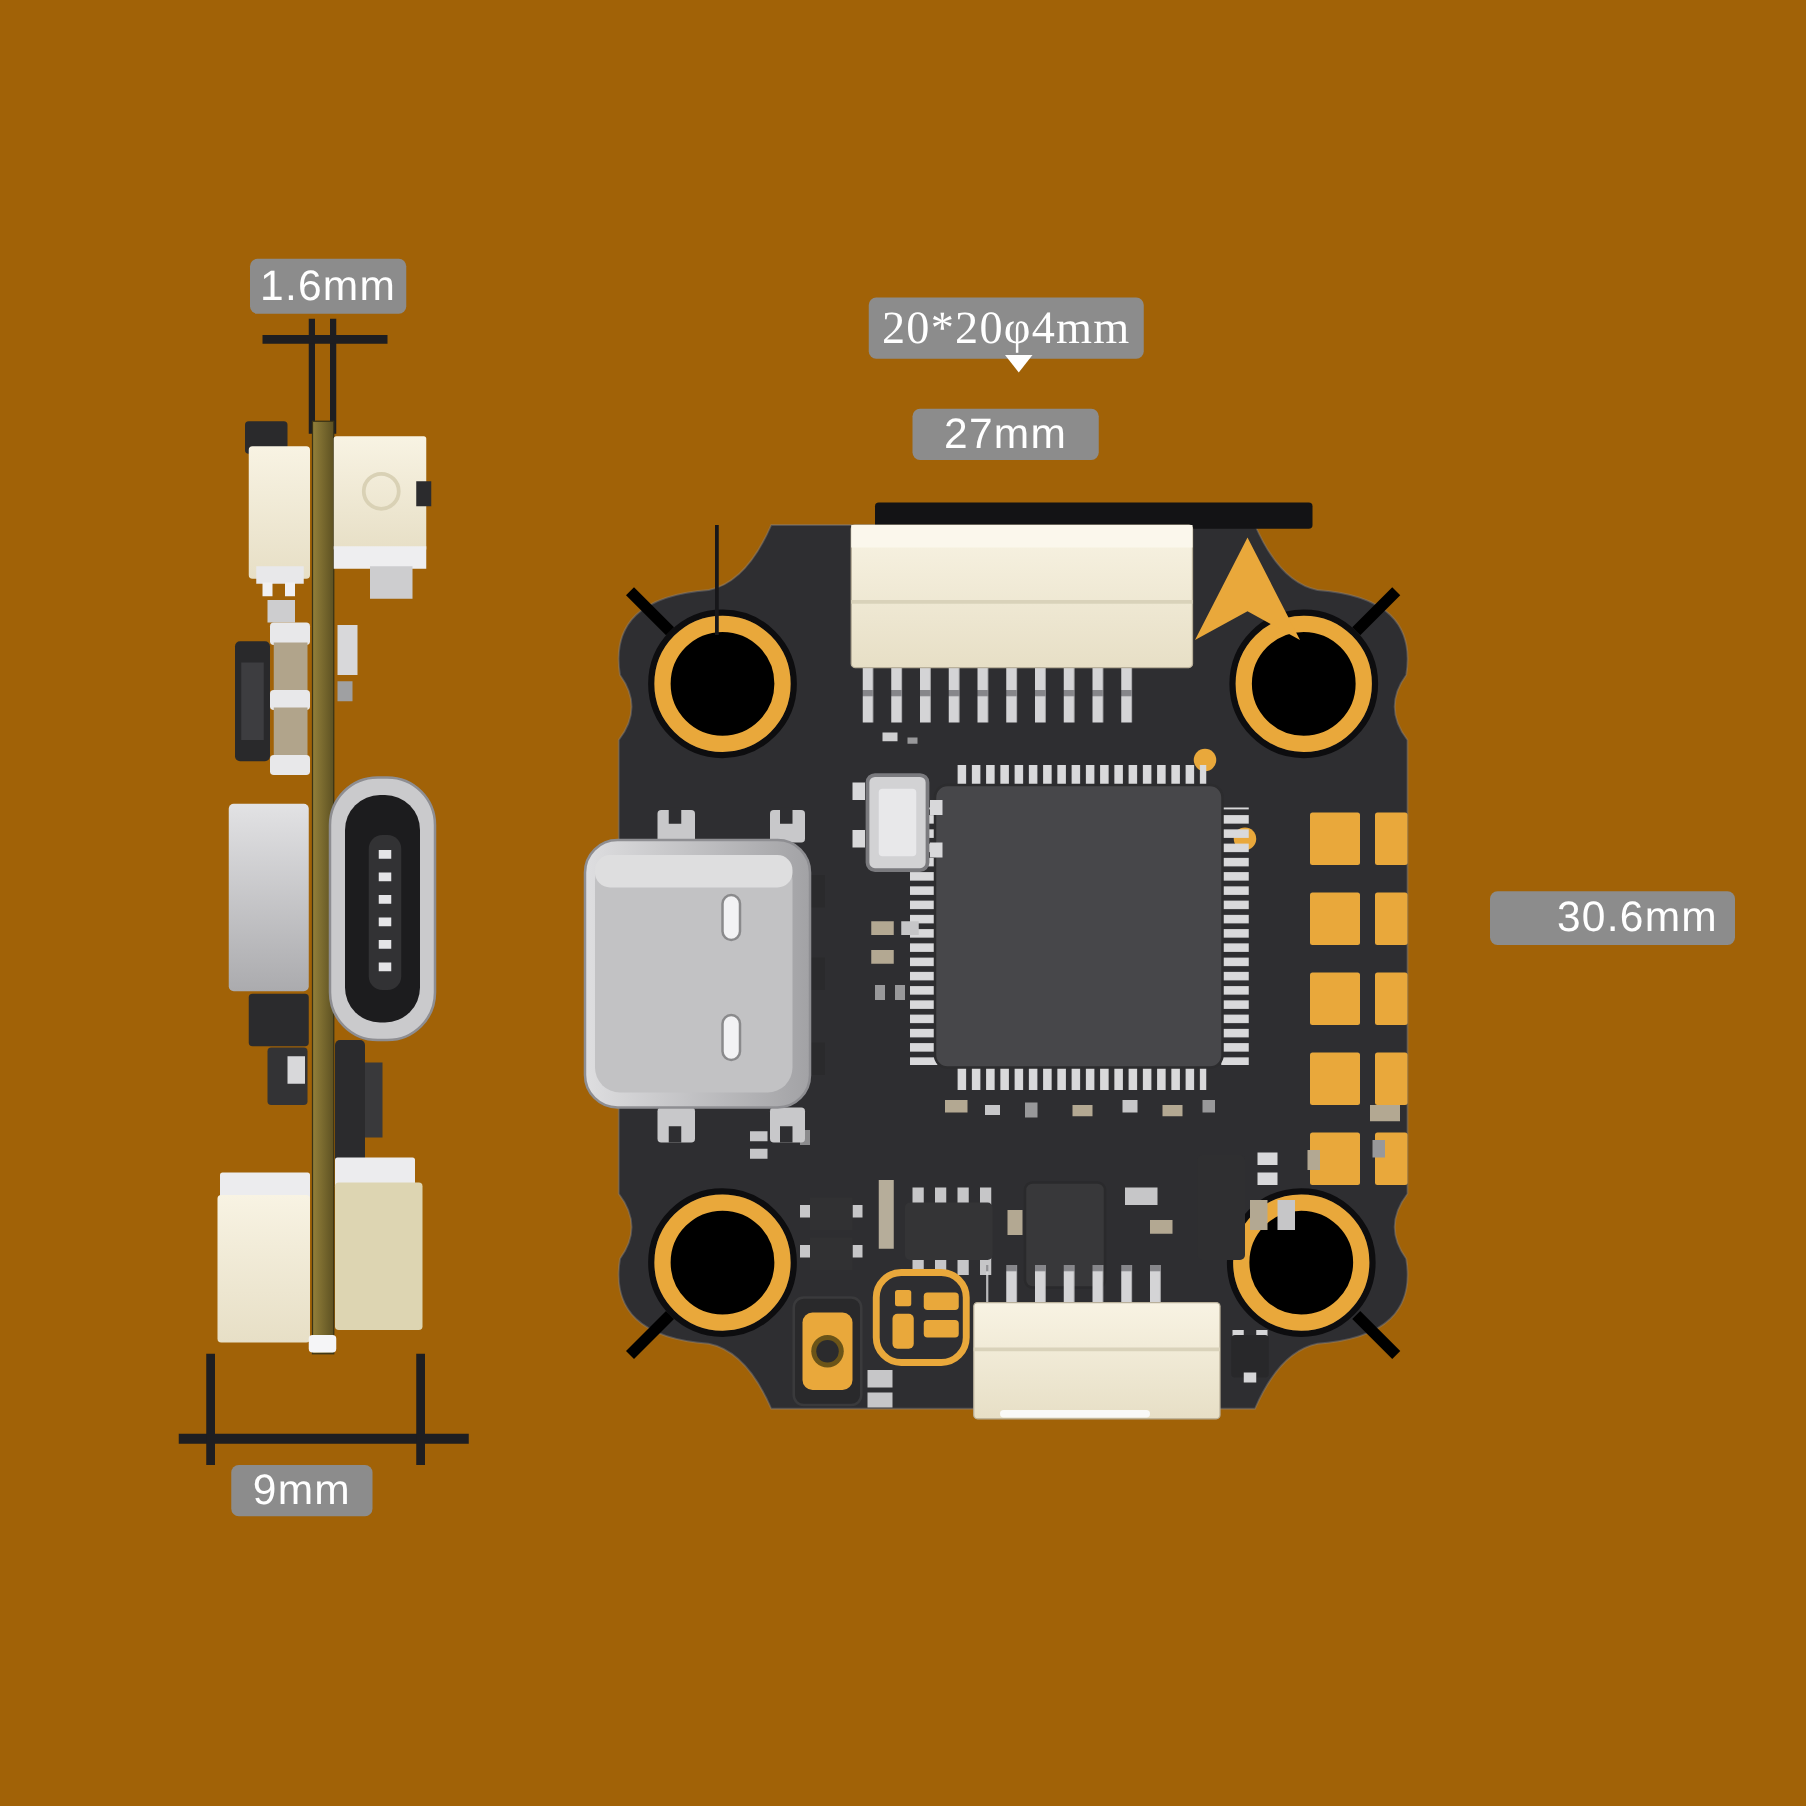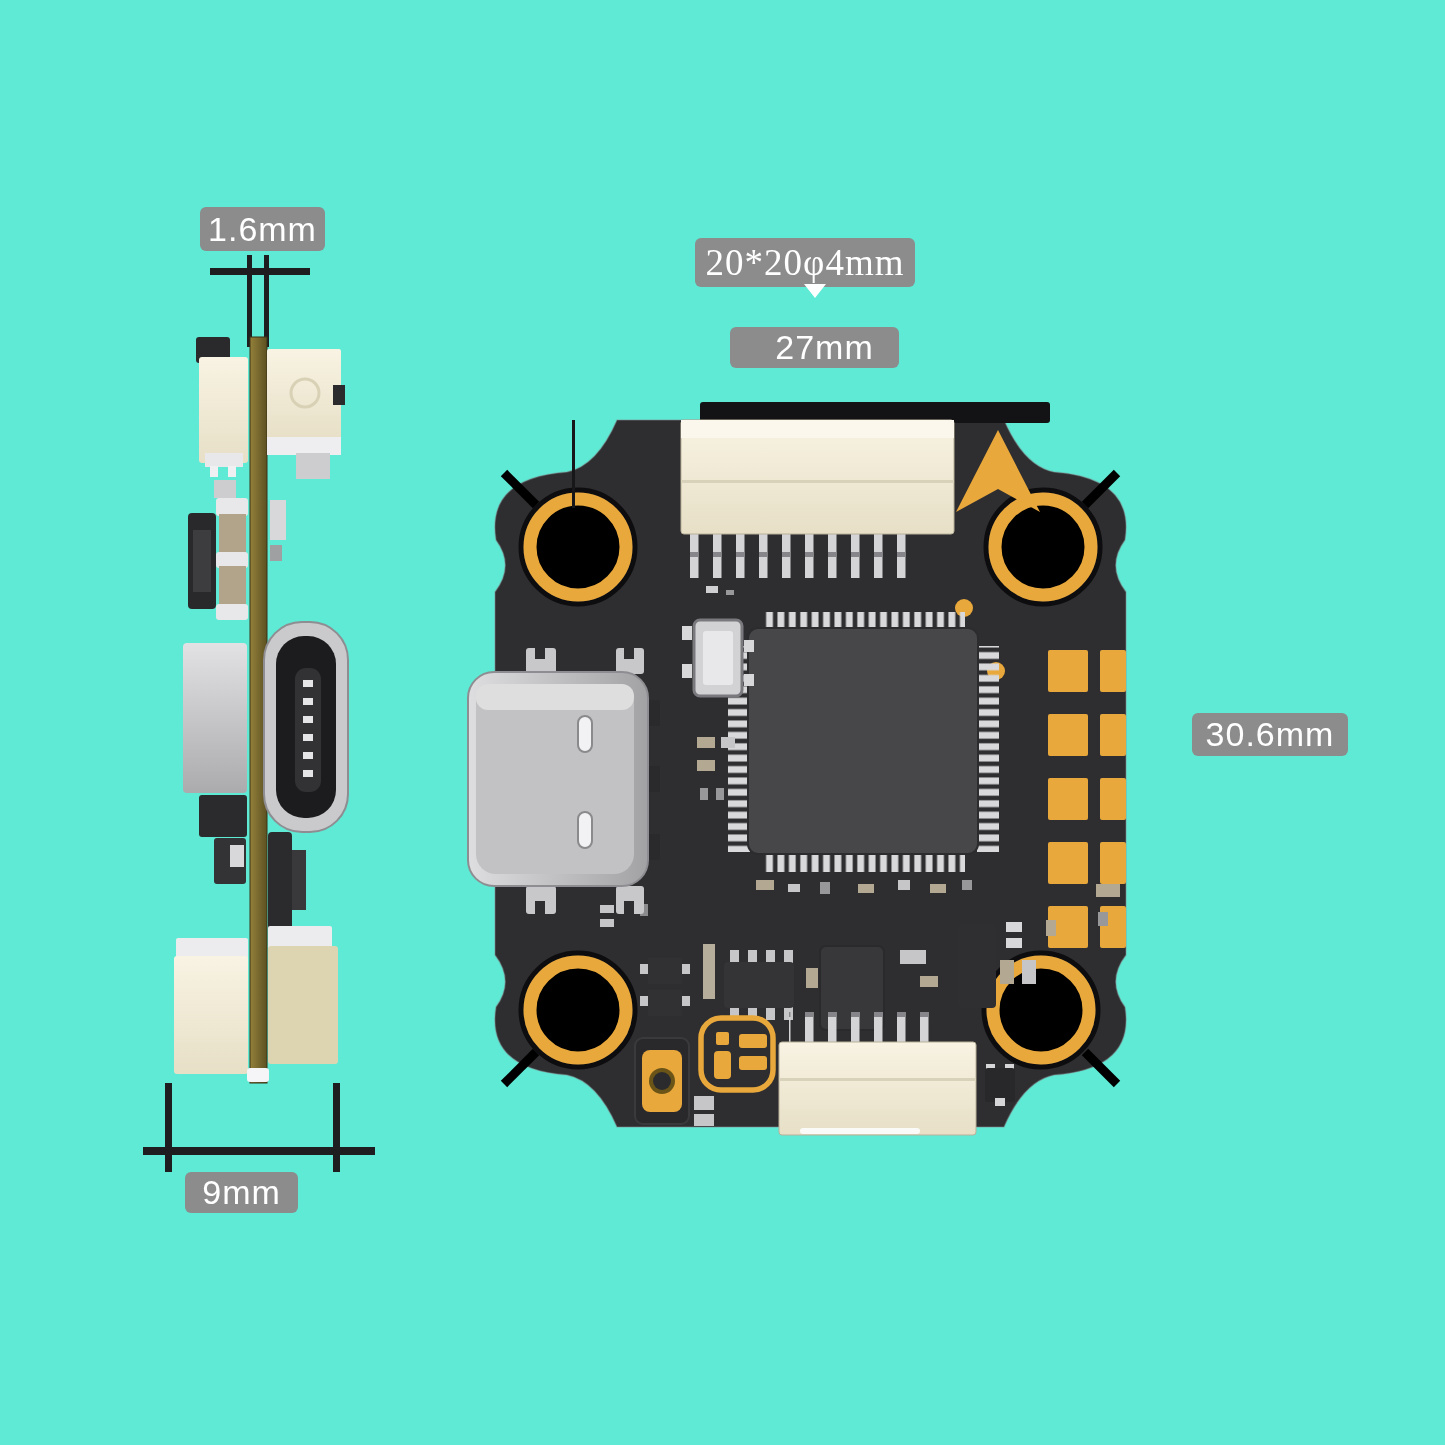--- a/index.html
+++ b/index.html
@@ -1,16 +1,16 @@
 <!DOCTYPE html>
 <html><head>
 <meta charset="utf-8">
 <style>
   html,body{margin:0;padding:0;background:#000;}
-  .stage{position:relative;width:1445px;height:1445px;background:#5eead4;overflow:hidden;
+  .stage{position:relative;width:1445px;height:1445px;background:#a16207;overflow:hidden;
          font-family:"Liberation Sans",sans-serif;}
   .stage svg{position:absolute;left:0;top:0;}
   .dim-label{position:absolute;background:#8c8c8c;color:#fff;display:flex;align-items:center;
              justify-content:center;border-radius:6px;font-size:34px;font-weight:500;
              letter-spacing:1px;font-family:"Liberation Sans",sans-serif;}
   .label-pointer{position:absolute;width:0;height:0;border-left:11px solid transparent;
                  border-right:11px solid transparent;border-top:14px solid #ffffff;}
 </style>
 </head>
 <body>
@@ -275,19 +275,19 @@
       <rect x="578" y="812" width="14" height="36" rx="7" fill="#f2f2f4" stroke="#8a8a8c" stroke-width="2"></rect>
     </g>
   </g>
 </svg>
 
 <div class="dim-label" style="left:200px;top:207px;width:125px;height:44px;">1.6mm</div>
 
 <div class="dim-label" style="left:695px;top:238px;width:220px;height:49px;font-size:37px;font-family:Liberation Serif, serif;">20*20φ4mm</div>
 <div class="label-pointer" style="left:804px;top:284px;"></div>
 
-<div class="dim-label" style="left:730px;top:327px;width:149px;height:41px;padding-left:20px;">27mm</div>
-
-<div class="dim-label" style="left:1192px;top:713px;width:156px;height:43px;">30.6mm</div>
+<div class="dim-label" style="left:730px;top:327px;width:149px;height:41px;">27mm</div>
+
+<div class="dim-label" style="left:1192px;top:713px;width:156px;height:43px;padding-left:40px;">30.6mm</div>
 
 <div class="dim-label" style="left:185px;top:1172px;width:113px;height:41px;">9mm</div>
 
 </div>
 
 </body></html>

